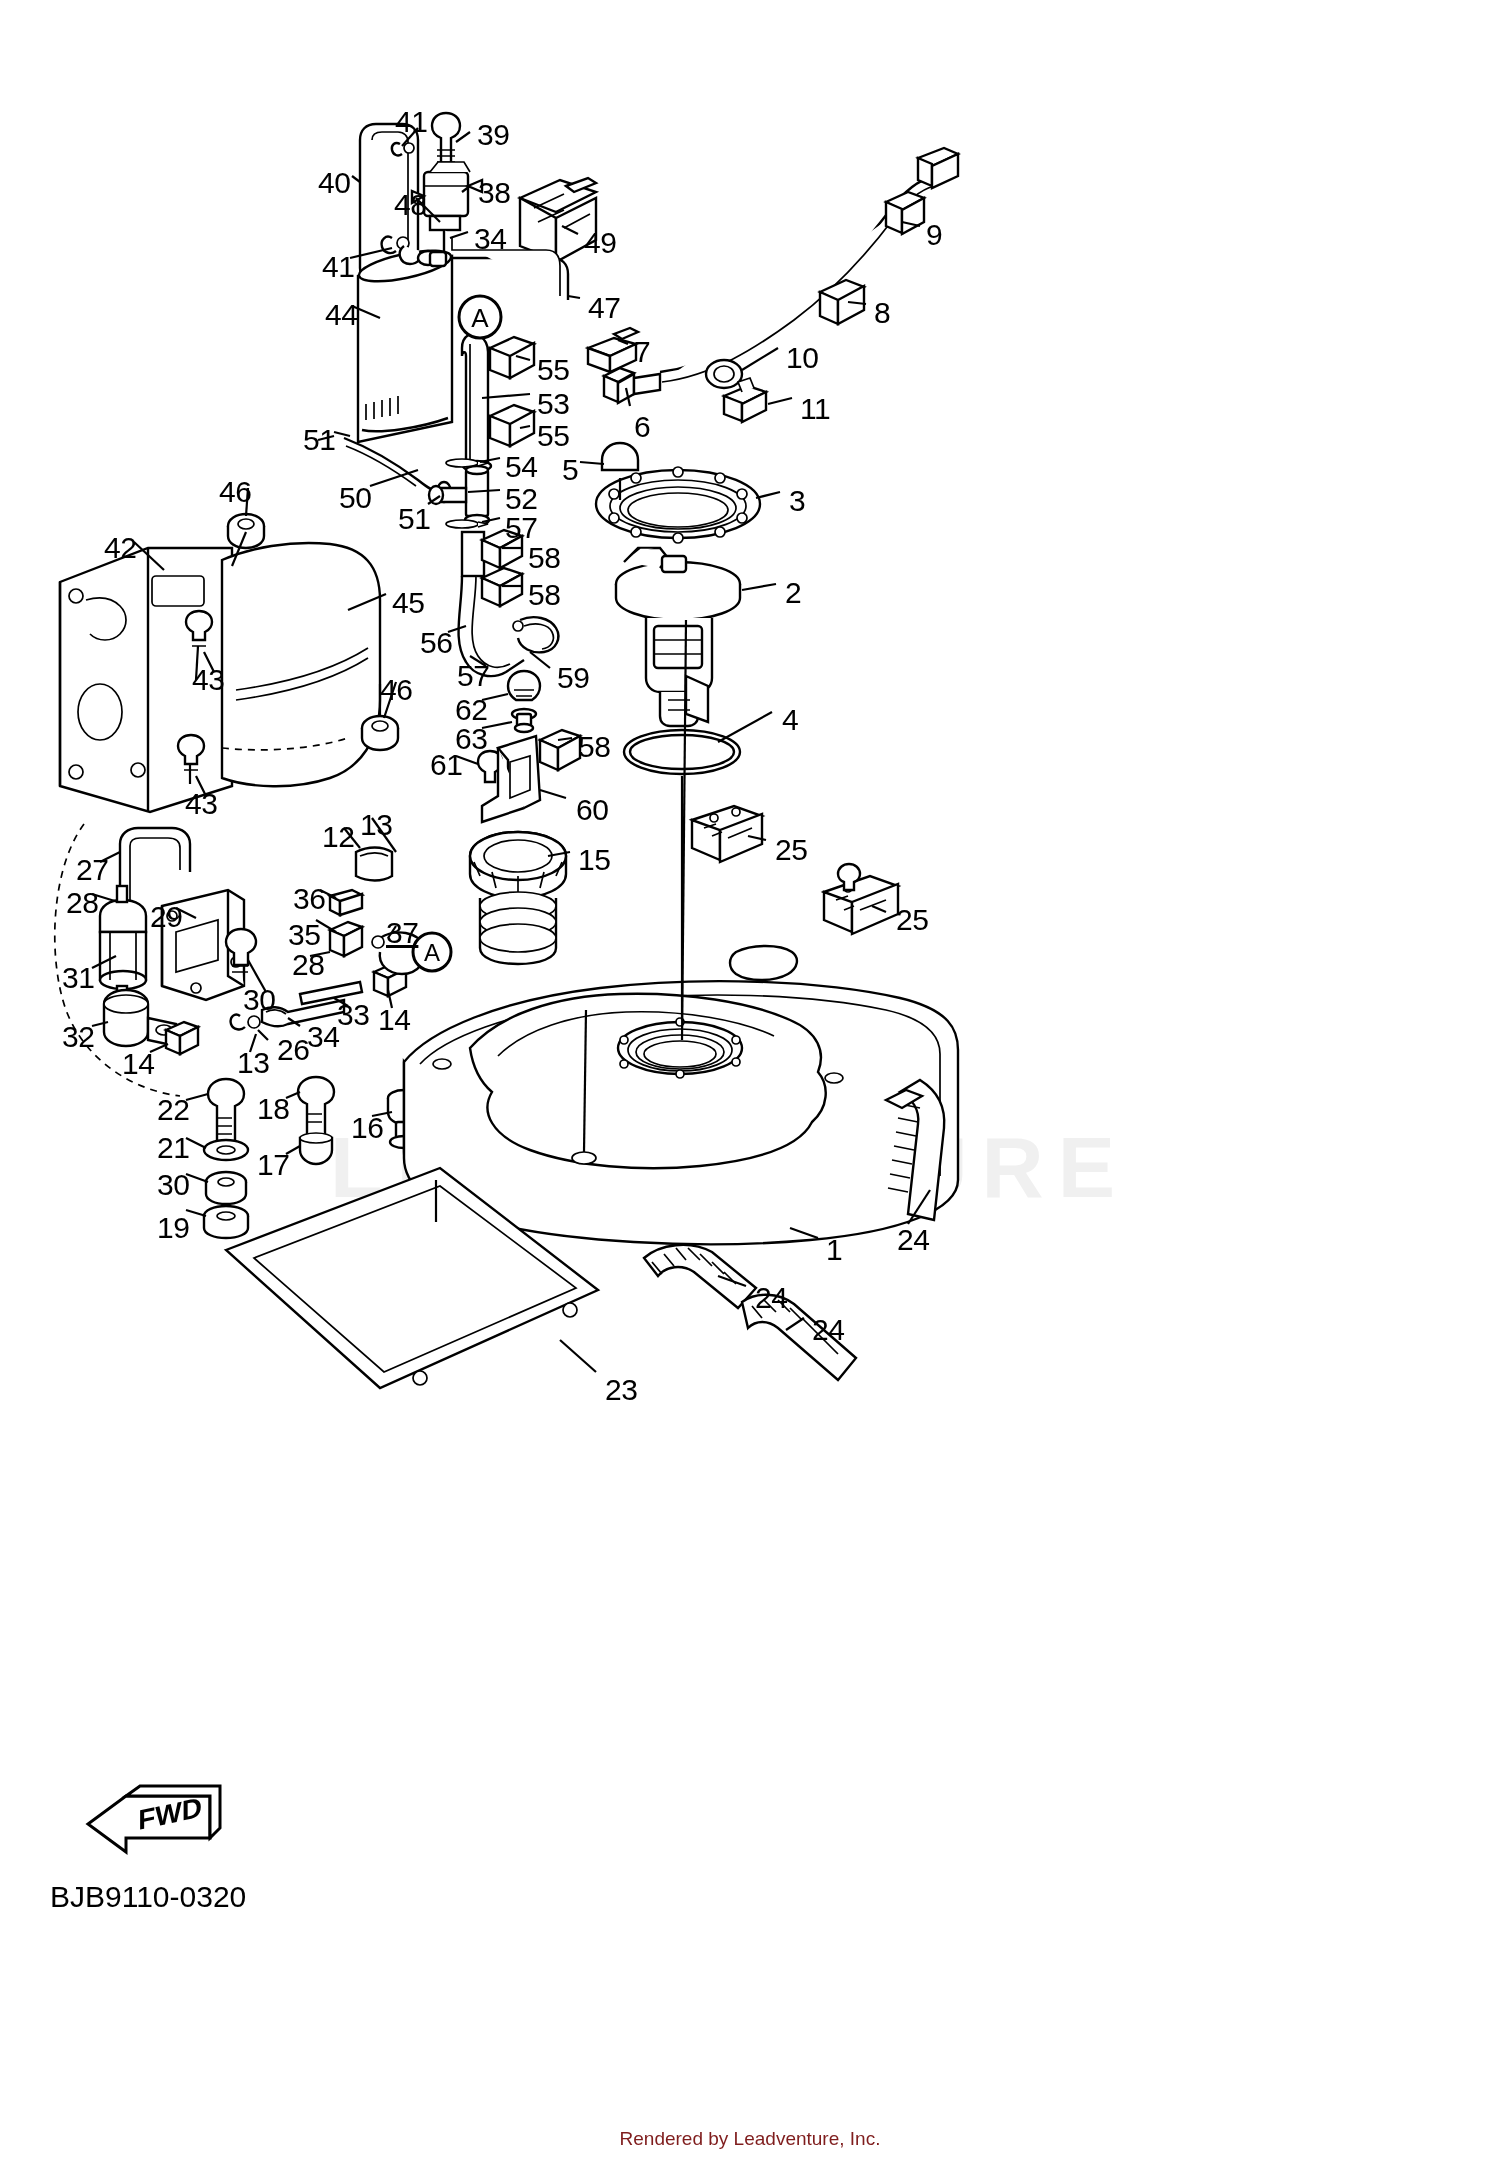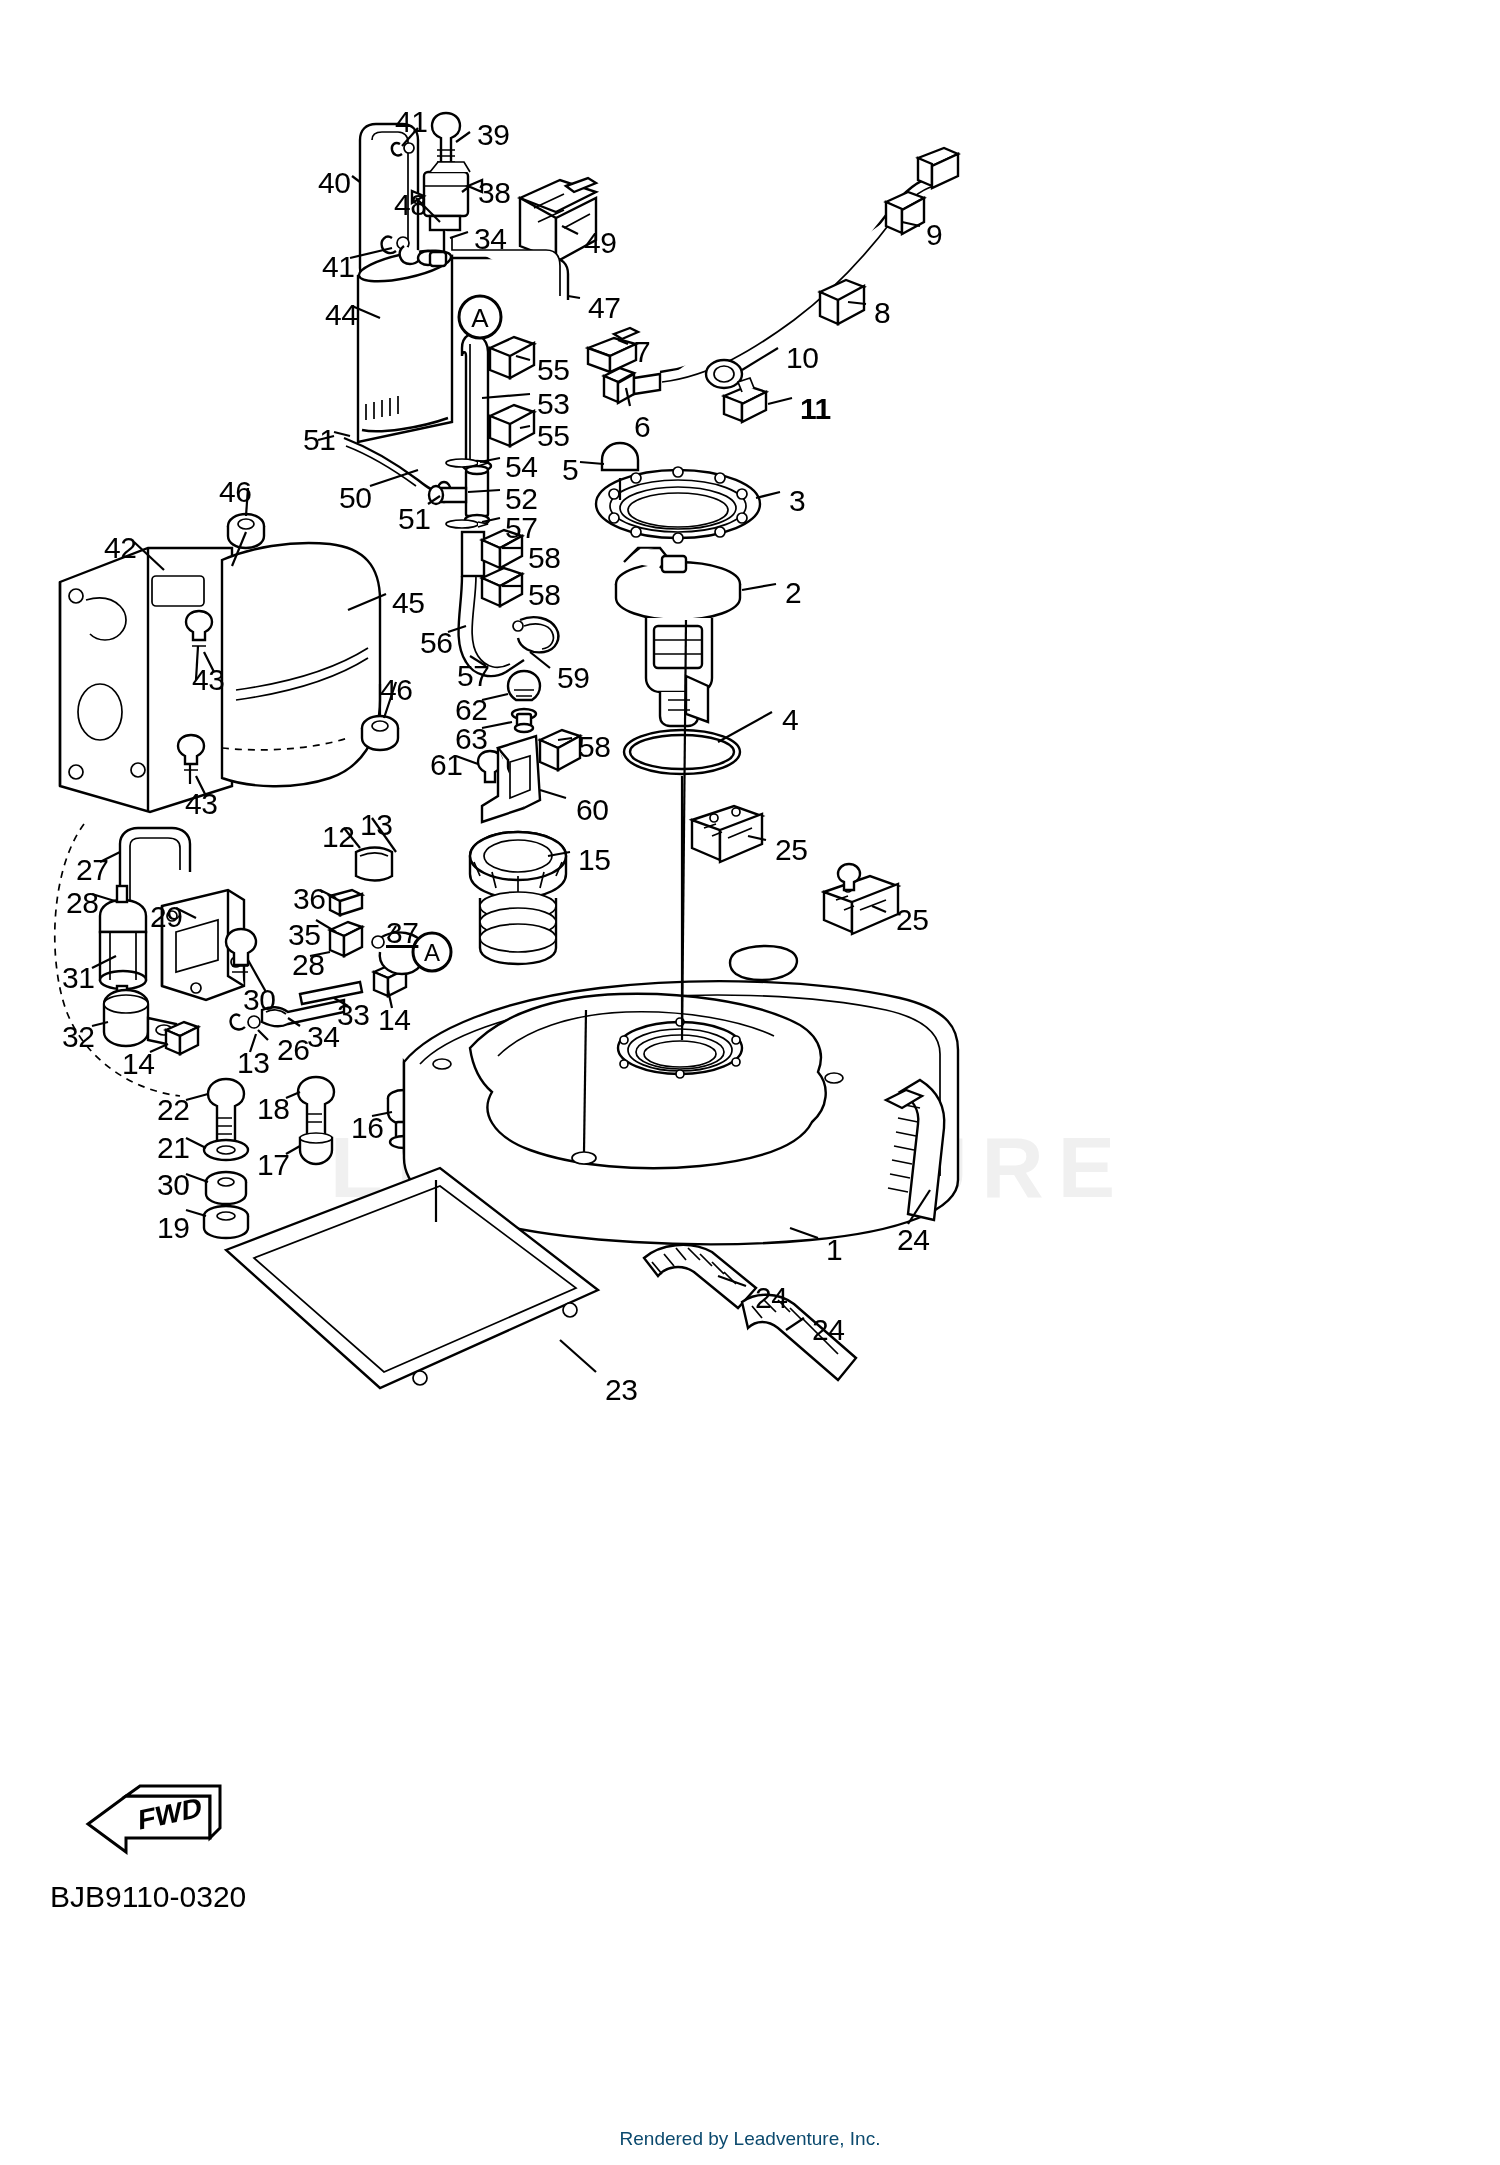--- a/index.html
+++ b/index.html
@@ -15,21 +15,21 @@
           font-family:"Liberation Sans",sans-serif;letter-spacing:0px;}
   #watermark{position:absolute;left:330px;top:1118px;width:760px;
              font-size:86px;font-weight:700;color:#f0f0f0;letter-spacing:14px;
              font-family:"Liberation Sans",sans-serif;pointer-events:none;
              user-select:none;z-index:0;}
   #wm-logo{position:absolute;left:610px;top:1000px;width:150px;height:150px;
            color:#f2f2f2;z-index:0;}
   #footer{position:absolute;left:0;top:2098px;width:1500px;text-align:center;
           font-family:"Liberation Mono",monospace;font-size:34px;color:#000;}
   #footer-sub{position:absolute;left:0;top:2128px;width:1500px;text-align:center;
-          font-family:"Liberation Sans",sans-serif;font-size:19px;color:#0c4a6e;}
+          font-family:"Liberation Sans",sans-serif;font-size:19px;color:#7f1d1d;}
   #fwd{position:absolute;left:82px;top:1782px;width:140px;height:86px;}
   .leader{stroke:#000;stroke-width:2.2;fill:none;}
   .part{stroke:#000;stroke-width:2.4;fill:#fff;}
   .partthin{stroke:#000;stroke-width:1.7;fill:#fff;}
   .dash{stroke:#000;stroke-width:1.7;fill:none;stroke-dasharray:7 6;}
   .nofill{fill:none;stroke:#000;stroke-width:2.4;}
 </style>
 </head>
 <body>
 
@@ -474,21 +474,21 @@
       <div class="callout" style="left: 474px; top: 224px;">34</div>
       <div class="callout" style="left: 584px; top: 228px;">49</div>
       <div class="callout" style="left: 322px; top: 252px;">41</div>
       <div class="callout" style="left: 926px; top: 220px;">9</div>
       <div class="callout" style="left: 874px; top: 298px;">8</div>
       <div class="callout" style="left: 588px; top: 293px;">47</div>
       <div class="callout" style="left: 325px; top: 300px;">44</div>
       <div class="callout" style="left: 786px; top: 343px;">10</div>
       <div class="callout" style="left: 634px; top: 337px;">7</div>
       <div class="callout" style="left: 537px; top: 355px;">55</div>
-      <div class="callout" style="left: 800px; top: 394px; font-weight: bold;">11</div>
+      <div class="callout" style="left: 800px; top: 394px;">11</div>
       <div class="callout" style="left: 537px; top: 389px;">53</div>
       <div class="callout" style="left: 634px; top: 412px;">6</div>
       <div class="callout" style="left: 537px; top: 421px;">55</div>
       <div class="callout" style="left: 303px; top: 425px;">51</div>
       <div class="callout" style="left: 505px; top: 452px;">54</div>
       <div class="callout" style="left: 562px; top: 455px;">5</div>
       <div class="callout" style="left: 789px; top: 486px;">3</div>
       <div class="callout" style="left: 339px; top: 483px;">50</div>
       <div class="callout" style="left: 505px; top: 484px;">52</div>
       <div class="callout" style="left: 219px; top: 477px;">46</div>

